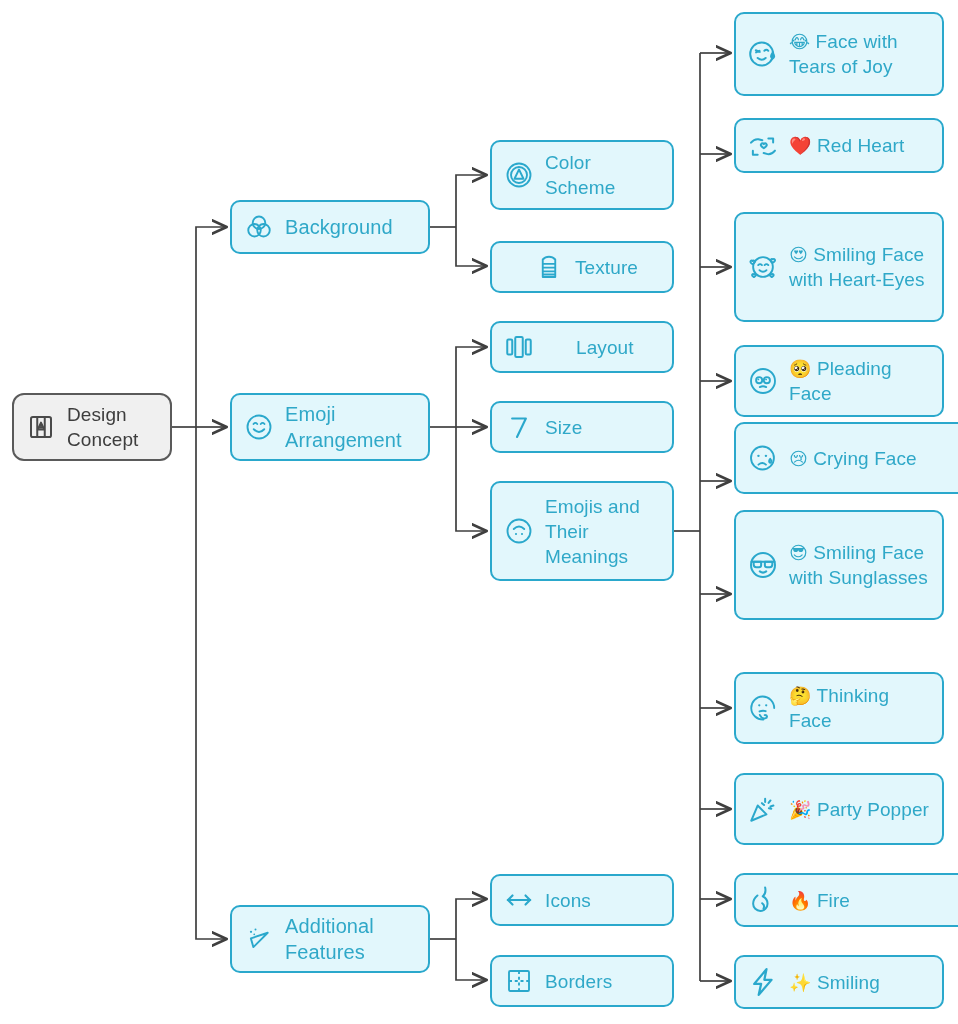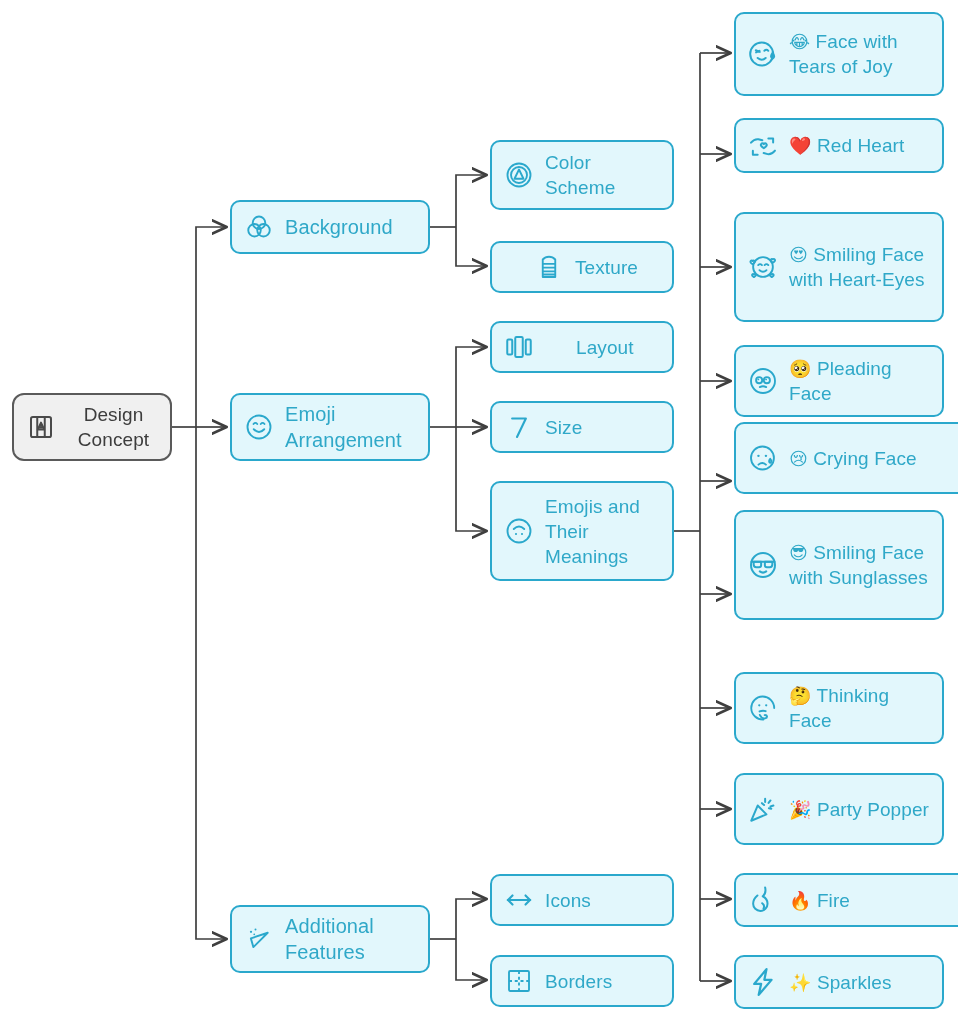--- a/index.html
+++ b/index.html
@@ -31,21 +31,20 @@
   .node .lbl{
     color:#2fa8c8;
     font-size:19px;
     line-height:25px;
     letter-spacing:.1px;
   }
   .node.lvl1{
     background:#f0f0f0;
     border:2px solid #5a5a5a;
     border-radius:12px;
-    text-align:center;
   }
   .node.lvl1 .lbl{color:#3d3d3d;}
   .node.lvl1 .ico{color:#4a4a4a;}
   .node.leaf .lbl .em{
     font-family:"DejaVu Sans",sans-serif;
     font-size:18px;
   }
   .node.lvl2 .lbl{font-size:20px;line-height:26px;}
 </style>
 </head>
@@ -328,16 +327,16 @@
     </span>
     <span class="lbl"><span class="em">🔥</span> <span>Fire</span></span>
   </div>
 
   <div class="node leaf" style="left:734px;top:955px;width:210px;height:54px;">
     <span class="ico">
       <svg width="32" height="32" viewBox="0 0 24 24" fill="none" stroke="currentColor" stroke-width="1.7" stroke-linecap="round" stroke-linejoin="round">
         <path d="M14.6 2.4 5.4 13.4h5.2L8.8 21.6 18.4 10.4h-5.4Z"></path>
       </svg>
     </span>
-    <span class="lbl"><span class="em">✨</span> <span>Sparkles</span></span>
+    <span class="lbl"><span class="em">✨</span> <span>Smiling</span></span>
   </div>
 
 </div>
 
 </body></html>

